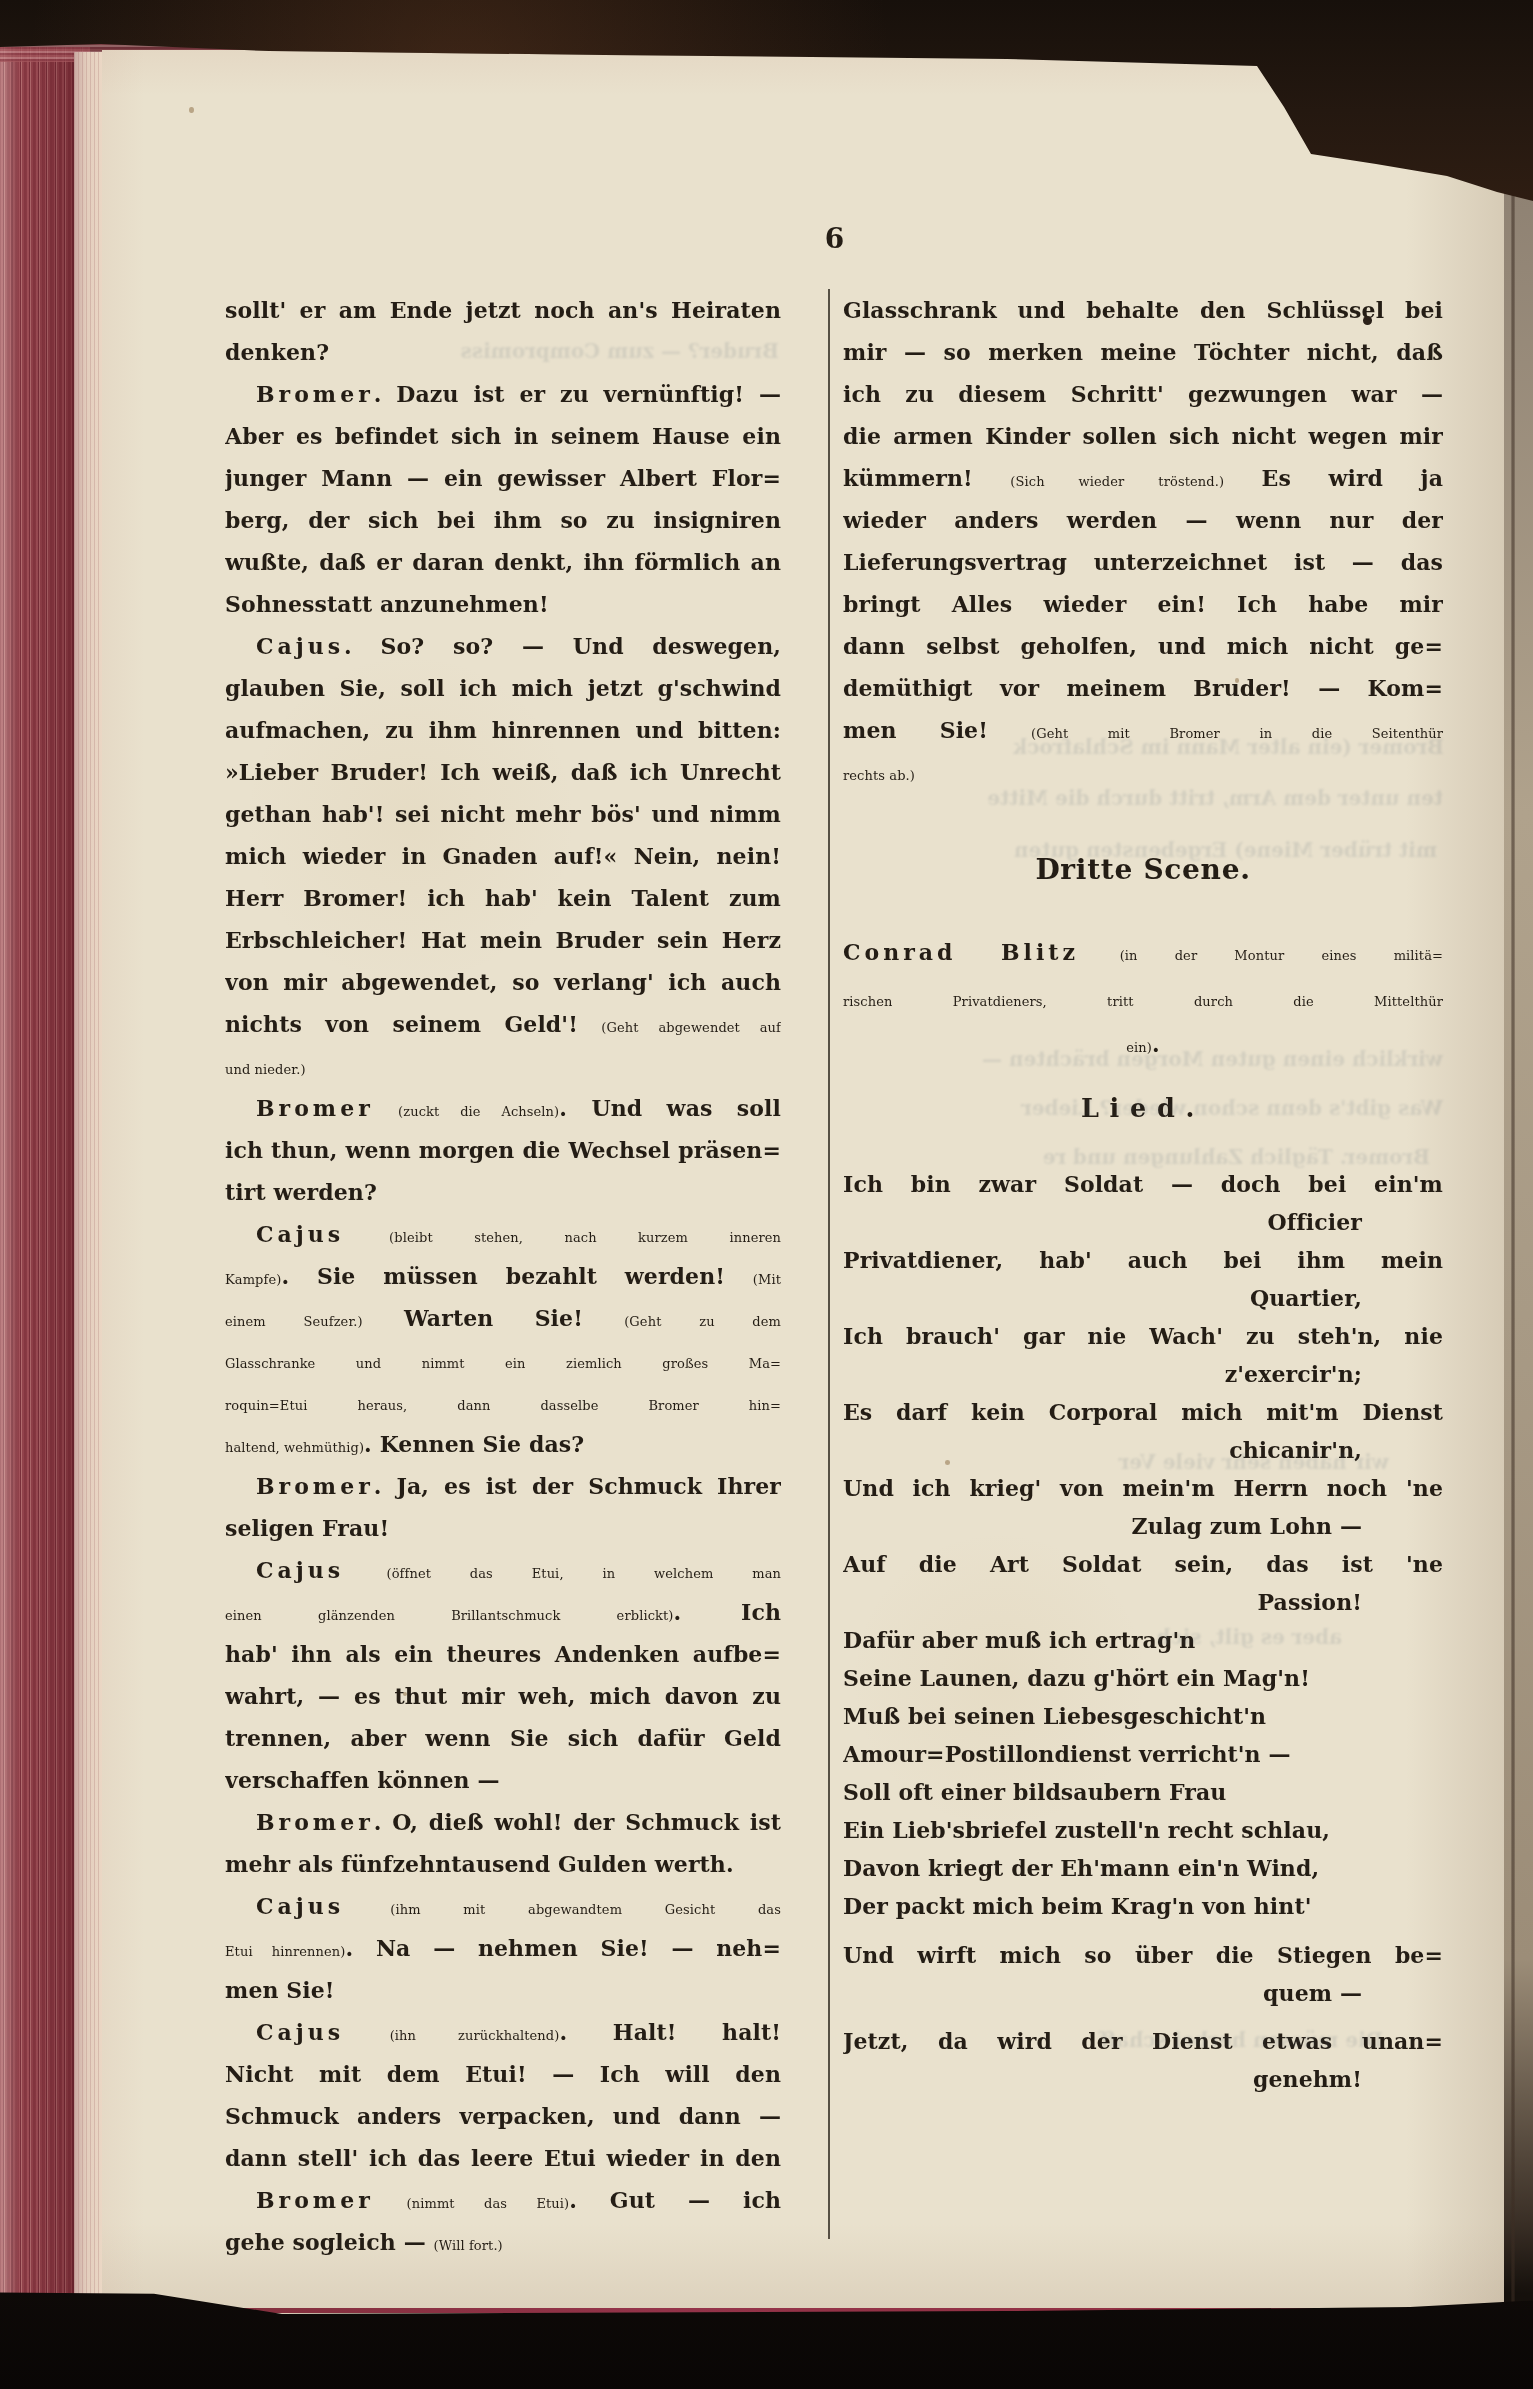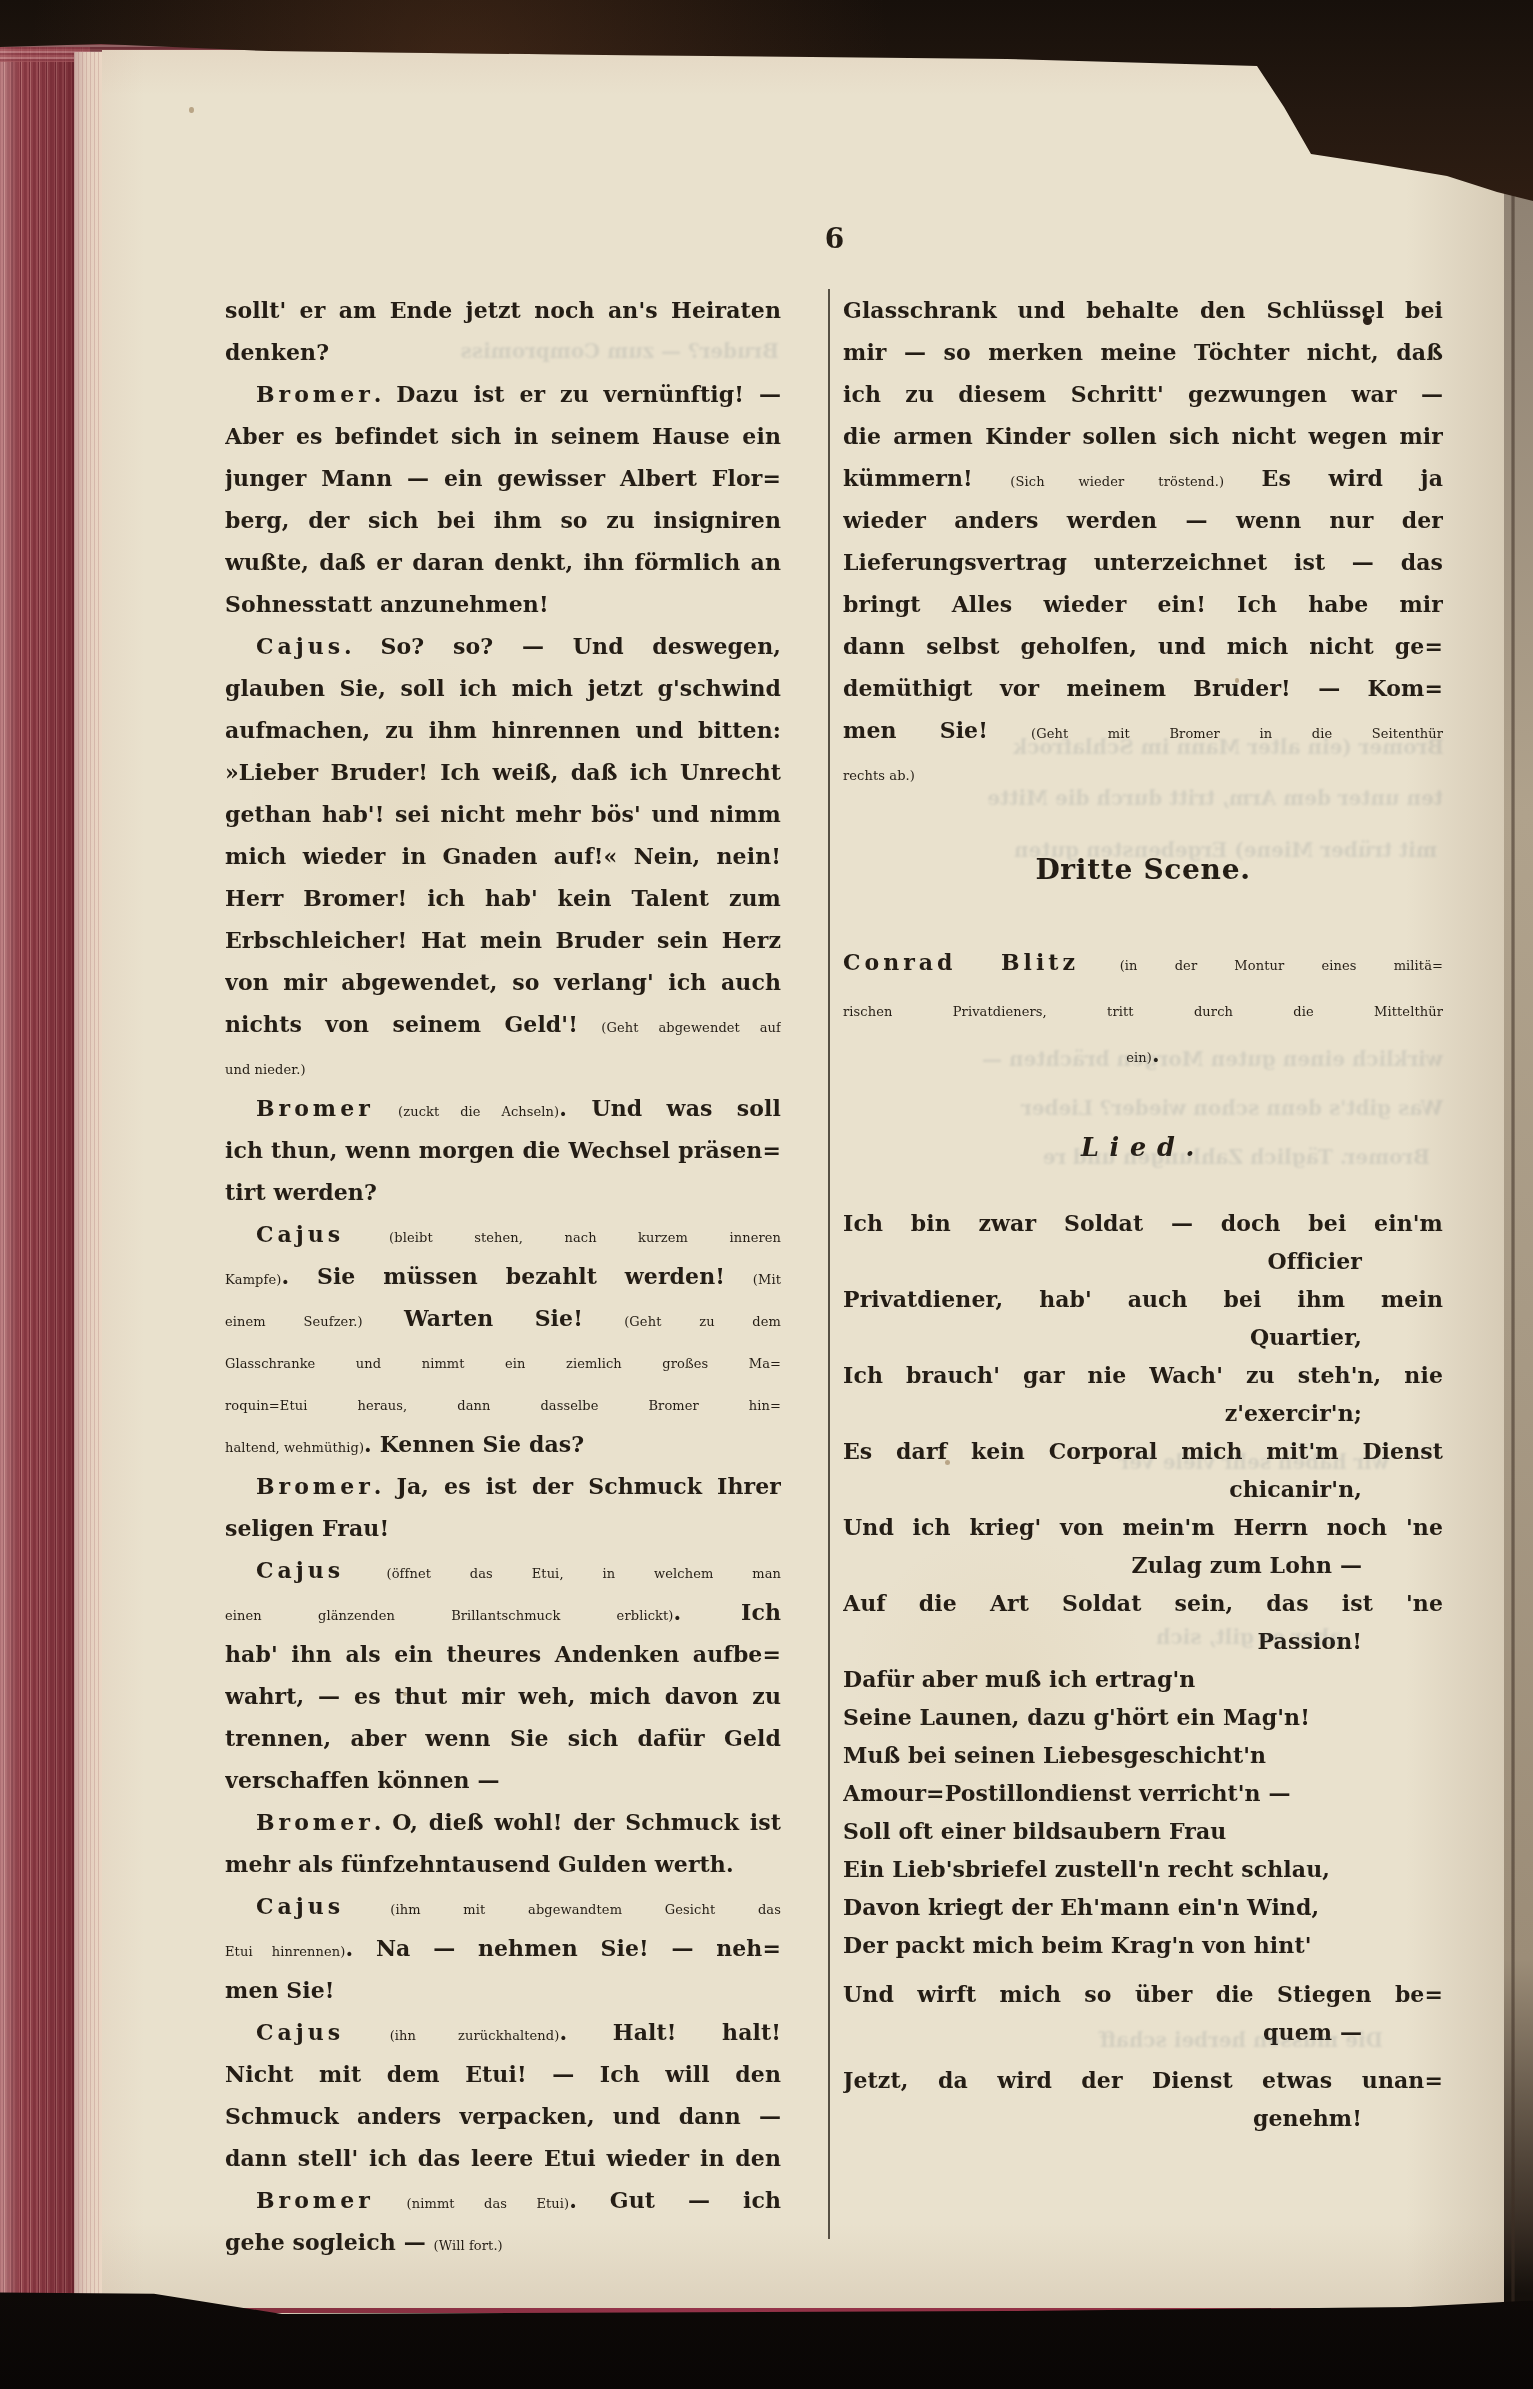--- a/index.html
+++ b/index.html
@@ -74,25 +74,25 @@
     font-size:22px; line-height:42px; height:42px; font-weight:700;
     letter-spacing:0.1px; text-align:justify; overflow:hidden;
   }
   .jl{text-align-last:justify;}
   .ind{padding-left:31px;}
   .ctr{text-align:left; text-align-last:center;}
   .stage{font-size:13px; font-weight:400;}
   .sp{letter-spacing:4px;}
   .h-scene{
     font-size:28px; font-weight:700; text-align:center; letter-spacing:0.7px;
-    line-height:38px; margin-top:58px; margin-bottom:50px;
+    line-height:38px; margin-top:58px; margin-bottom:40px;
   }
   .h-lied{
     font-size:25.5px; font-weight:700; text-align:center; letter-spacing:10.7px;
-    line-height:36px; margin-top:52px; margin-bottom:39px;font-style:italic;
+    line-height:36px; margin-top:23px; margin-bottom:39px;
   }
   .cast .ln{line-height:46px; height:46px;}
   .song .ln{font-size:22px; line-height:38px; height:38px;}
   .song .cont{text-align:center; text-align-last:right; padding-right:81px;}
   .song .gap{margin-top:10.7px;}
   
   .bleed{
     position:absolute; transform:scaleX(-1); filter:blur(1.3px); opacity:.14;
     color:#50616f; font-weight:700; font-size:20px; white-space:nowrap;
     pointer-events:none;

